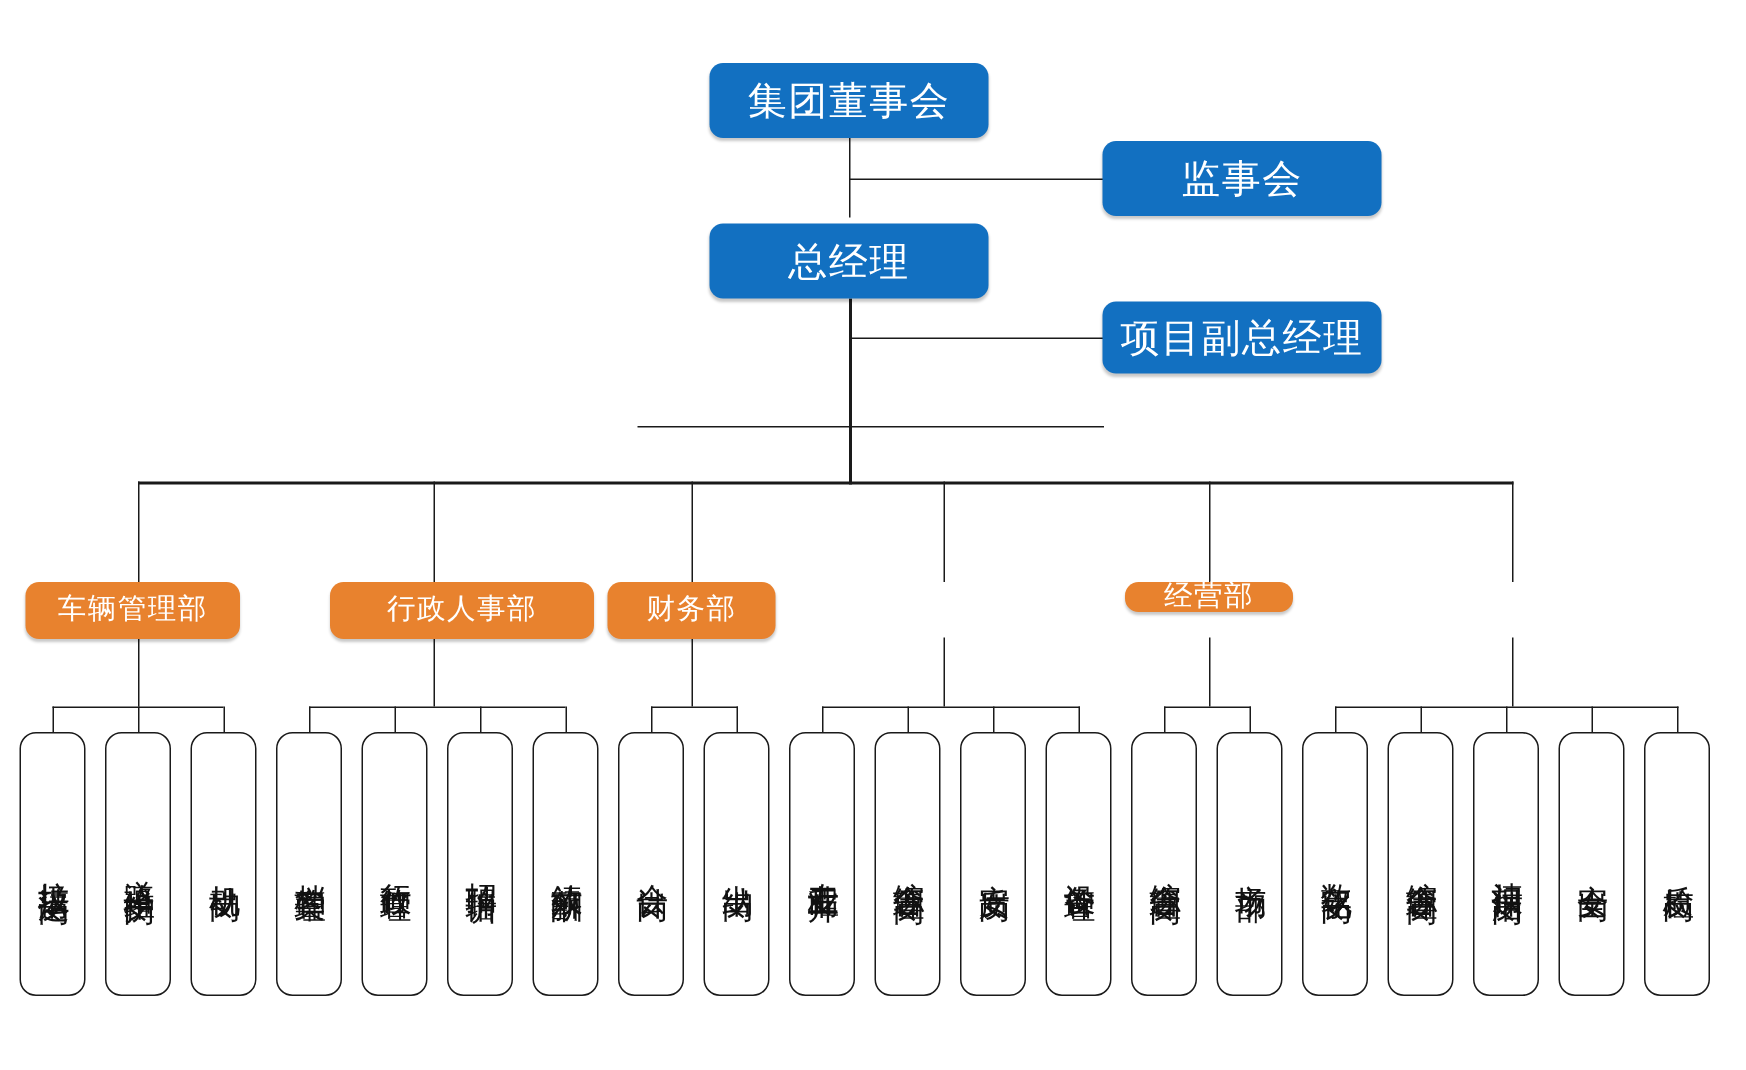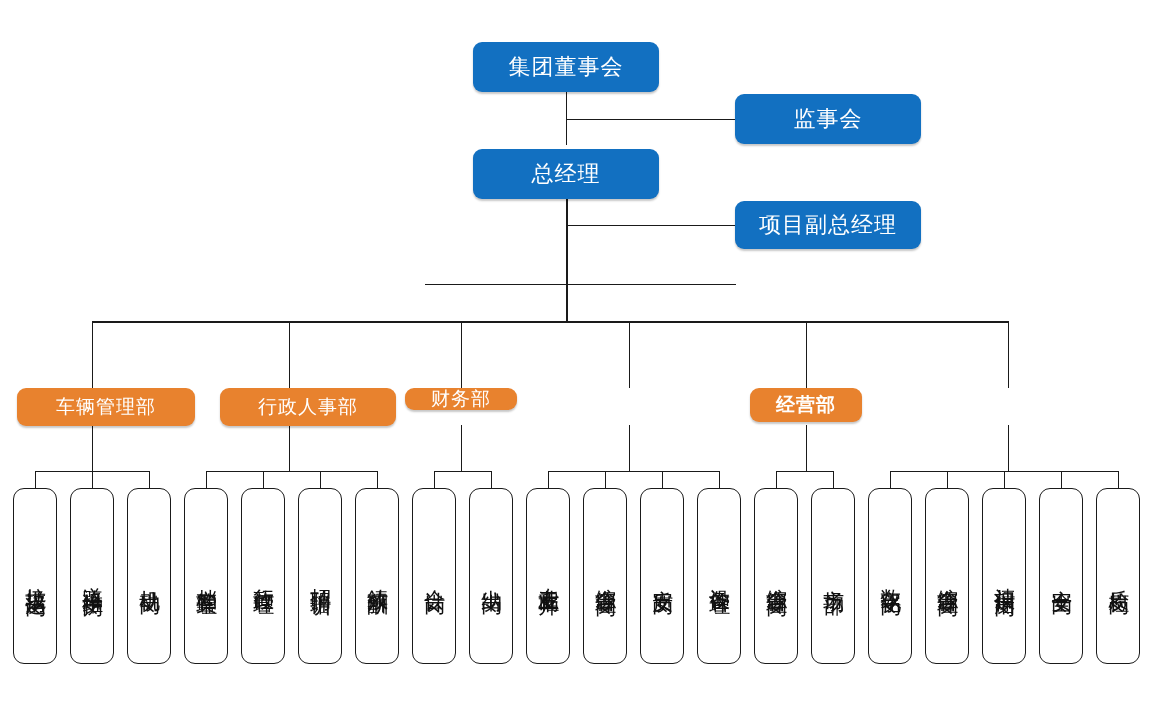--- a/index.html
+++ b/index.html
@@ -36,21 +36,21 @@
     justify-content: center;
     color: #ffffff;
     letter-spacing: 1px;
     line-height: 1.1;
     white-space: nowrap;
   }
   .node.blue {
     background: #1270C1;
     border-radius: 9px;
     box-shadow: 0 2px 2px rgba(0,0,0,0.22);
-    font-size: 22px;
+    font-size: 26px;
   }
   .node.orange {
     background: #E8822E;
     border-radius: 9px;
     box-shadow: 0 2px 2px rgba(0,0,0,0.22);
     font-size: 19px;
   }
   
   .leaf {
     position: absolute;
@@ -138,28 +138,28 @@
   <div class="node blue" style="left:473px; top:42px; width:186px; height:50px;">集团董事会</div>
 
   <div class="node blue" style="left:735px; top:94px; width:186px; height:50px;">监事会</div>
 
   <div class="node blue" style="left:473px; top:149px; width:186px; height:50px;">总经理</div>
 
   <div class="node blue" style="left:735px; top:201px; width:186px; height:48px;">项目副总经理</div>
 
 
 
-  <div class="node orange" style="left:17px; top:388px; width:178px; height:38px;">车辆管理部</div>
+  <div class="node orange" style="left:17px; top:388px; width:143px; height:38px;">车辆管理部</div>
 
   <div class="node orange" style="left:220px; top:388px; width:176px; height:38px;">行政人事部</div>
 
-  <div class="node orange" style="left:405px; top:388px; width:112px; height:22px;">财务部</div>
-
-
-  <div class="node orange" style="left:750px; top:388px; width:112px; height:34px;font-weight:bold;">经营部</div>
+  <div class="node orange" style="left:405px; top:388px; width:112px; height:38px;">财务部</div>
+
+
+  <div class="node orange" style="left:750px; top:388px; width:112px; height:20px;">经营部</div>
 
 
   <div class="leaf" style="left:13px; top:488px; width:44px; height:176px;">
     <span class="vtext">垃圾清运岗</span>
   </div>
   <div class="leaf" style="left:70px; top:488px; width:44px; height:176px;">
     <span class="vtext">道路维护岗</span>
   </div>
   <div class="leaf" style="left:127px; top:488px; width:44px; height:176px;">
     <span class="vtext">机动岗</span>

